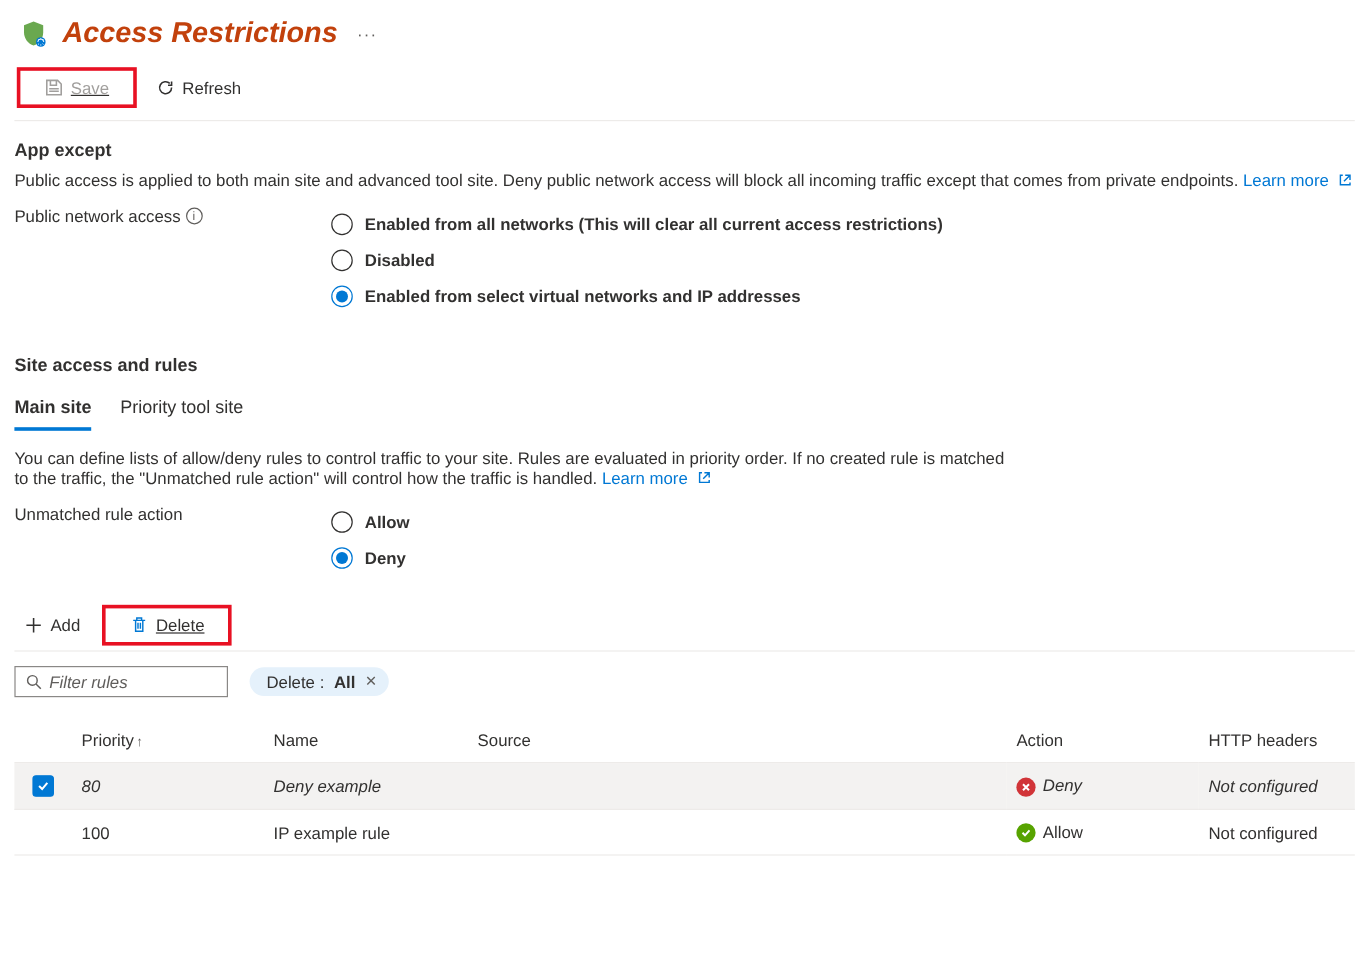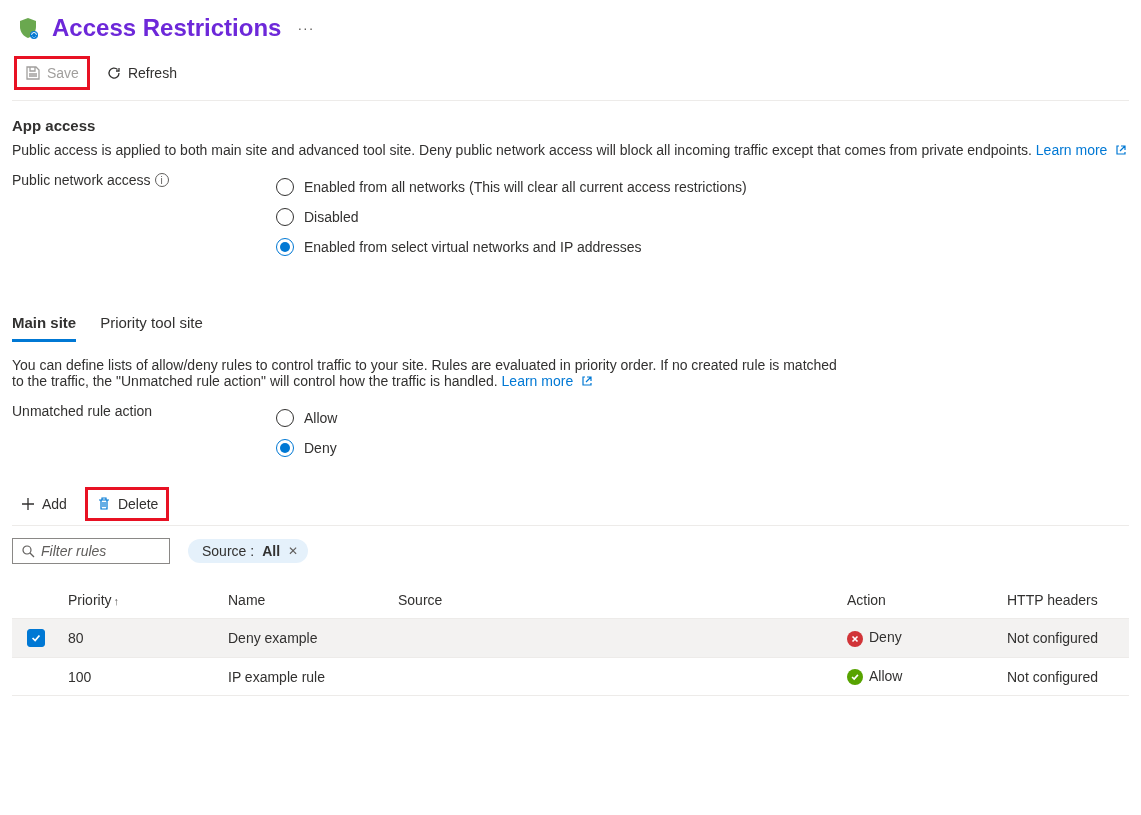--- a/index.html
+++ b/index.html
@@ -24,66 +24,66 @@
     width: 1141px;
     font-family: "Segoe UI", "Segoe UI Web", Arial, sans-serif;
     font-size: 14px;
     color: var(--text);
     background: var(--bg);
   }
 
   
   .page-header { display: flex; align-items: center; gap: 12px; padding: 2px 4px 14px 4px; }
   .shield-icon { width: 24px; height: 24px; display:inline-block; }
-  .page-title { font-size: 24px; font-weight: 600; color: #6d28d9; }
+  .page-title { font-size: 24px; font-weight: 600; color: #c2410c; font-style: italic; }
   .more-dots { color: var(--text-secondary); letter-spacing: 1px; padding: 0 4px; cursor: pointer; }
 
   
   .toolbar { display: flex; align-items: center; gap: 8px; padding: 0 2px 10px 2px; border-bottom: 1px solid var(--border); }
   .tool-btn { display: inline-flex; align-items: center; gap: 6px; padding: 4px 8px; background: transparent; border: none; font: inherit; color: var(--text); cursor: pointer; }
   .tool-btn.disabled { color: var(--text-disabled); cursor: default; }
   .tool-btn .ico { width: 16px; height: 16px; display:inline-flex; align-items:center; justify-content:center; }
-  .red-box { border: 3px solid var(--red-box); padding: 2px 0px; display:inline-flex; }
+  .red-box { border: 3px solid var(--red-box); padding: 2px 12px; display:inline-flex;text-decoration:underline; }
 
   
   .section { padding: 16px 0 0 0; }
   .section h2, .section h3 { margin: 0 0 8px 0; font-weight: 600; }
   .section h2 { font-size: 15px; }
   .desc { color: var(--text); font-size: 14px; }
   .link { color: var(--link); text-decoration: none; cursor: pointer; }
   .info-ico { display:inline-flex; width:14px; height:14px; border:1px solid var(--text-secondary); border-radius:50%; font-size:10px; align-items:center; justify-content:center; color: var(--text-secondary); margin-left:4px; }
 
   
   .form-row { display: flex; align-items: flex-start; gap: 16px; margin-top: 14px; font-size:14px; }
   .form-label { width: 248px; flex: 0 0 248px; color: var(--text); display:flex; align-items:center; }
   .form-control { flex: 1; }
-  .radio-opt { display:flex; align-items:center; gap:10px; padding: 6px 0; font-size:14px; color: var(--text); cursor:pointer; }
+  .radio-opt { display:flex; align-items:center; gap:10px; padding: 6px 0; font-size:14px; color: var(--text); cursor:pointer;font-weight:bold; }
   .radio { width:18px; height:18px; border:1px solid var(--text); border-radius:50%; display:inline-flex; align-items:center; justify-content:center; }
   .radio.selected::after { content:""; width:10px; height:10px; background: var(--link); border-radius:50%; }
   .radio.selected { border-color: var(--link); }
 
   
   .tabs { display:flex; gap: 24px; border-bottom: 1px solid transparent; margin-top: 28px; }
   .tab { padding: 8px 0; cursor:pointer; color: var(--text); font-size:15px;text-align:center; }
   .tab.active { font-weight:600; border-bottom: 3px solid var(--link); }
 
   
   .rules-toolbar { display:flex; align-items:center; gap: 10px; margin-top: 24px; border-bottom: 1px solid var(--border); padding-bottom: 4px; }
 
   
   .filter-bar { display:flex; align-items:center; gap: 18px; margin-top: 12px; }
-  .search-box { display:flex; align-items:center; gap:6px; border:1px solid var(--border-strong); padding: 4px 8px; width: 158px; color: var(--text-secondary); font-style: italic; }
+  .search-box { display:flex; align-items:center; gap:6px; border:1px solid var(--border-strong); padding: 4px 8px; width: 178px; color: var(--text-secondary); font-style: italic; }
   .pill { background: var(--pill-bg); border-radius: 14px; padding: 4px 10px 4px 14px; display:inline-flex; align-items:center; gap:8px; font-size:14px; color: var(--text); }
   .pill .close { font-size:12px; color: var(--text-secondary); cursor:pointer; }
 
   
   .rules-table { width:100%; border-collapse: collapse; margin-top: 18px; font-size:14px; }
   .rules-table th { text-align:left; font-weight:400; padding: 10px 8px; border-bottom: 1px solid var(--border); white-space: nowrap; }
   .rules-table td { padding: 10px 8px; border-bottom: 1px solid var(--border); }
-  .rules-table tr.selected td { background: var(--row-hover); }
+  .rules-table tr.selected td { background: var(--row-hover); font-style: italic; }
   .rules-table tr.muted td { color: var(--text-disabled); }
   .col-check { width: 48px; text-align:center; }
   .col-priority { width: 160px; }
   .col-name { width: 170px; }
   .col-source { width: auto; }
   .col-action { width: 160px; margin-left: 20px; }
   .col-http { width: 130px; }
   .checkbox { width:18px; height:18px; border:1px solid var(--border-strong); border-radius:3px; display:inline-flex; align-items:center; justify-content:center; background:#fff; }
   .checkbox.checked { background: var(--check-blue); border-color: var(--check-blue); color:#fff; }
   .badge-circle { display:inline-flex; width:16px; height:16px; border-radius:50%; align-items:center; justify-content:center; margin-right:6px; vertical-align:middle; }
@@ -125,21 +125,21 @@
     <span class="ico">
       <svg viewBox="0 0 16 16">
           <path fill="none" stroke="#323130" stroke-width="1.3" d="M13 8 A5 5 0 1 1 11.5 4.5 M13 3 V6 H10"></path>
         </svg>
     </span>
     <span>Refresh</span>
   </button>
 </div>
 
 <div class="section">
-  <h2>App access</h2>
+  <h2>App except</h2>
   <div class="desc">
     <span>Public access is applied to both main site and advanced tool site. Deny public network access will block all incoming traffic except that comes from private endpoints.</span>
     <a class="link">
       <span>Learn more</span>
       <span class="ext-link-ico">
         <svg viewBox="0 0 12 12">
             <path fill="none" stroke="#0078d4" stroke-width="1.2" d="M4 2 H2 V10 H10 V8 M6 2 H10 V6 M10 2 L5 7"></path>
           </svg>
       </span>
     </a>
@@ -161,20 +161,21 @@
       </div>
       <div class="radio-opt">
         <span class="radio selected"></span>
         <span>Enabled from select virtual networks and IP addresses</span>
       </div>
     </div>
   </div>
 </div>
 
 <div class="section" style="padding-top:34px">
+  <h2>Site access and rules</h2>
 
   <div class="tabs" style="margin-top:10px">
     <div class="tab active">Main site</div>
     <div class="tab">Priority tool site</div>
   </div>
 
   <div class="desc" style="margin-top:14px; max-width:830px">
     <span>You can define lists of allow/deny rules to control traffic to your site. Rules are evaluated in priority order. If no created rule is matched to the traffic, the "Unmatched rule action" will control how the traffic is handled.</span>
     <a class="link">
       <span>Learn more</span>
@@ -225,21 +226,21 @@
     <div class="search-box">
       <span style="display:inline-flex;width:14px;height:14px">
         <svg viewBox="0 0 14 14">
             <circle cx="6" cy="6" r="4" fill="none" stroke="#605e5c" stroke-width="1.2"></circle>
             <path stroke="#605e5c" stroke-width="1.2" d="M9 9 L13 13"></path>
           </svg>
       </span>
       <span>Filter rules</span>
     </div>
     <div class="pill">
-      <span>Source :</span>
+      <span>Delete :</span>
       <b>All</b>
       <span class="close">✕</span>
     </div>
   </div>
 
   <table class="rules-table">
     <thead>
       <tr>
         <th class="col-check"></th>
         <th class="col-priority">

